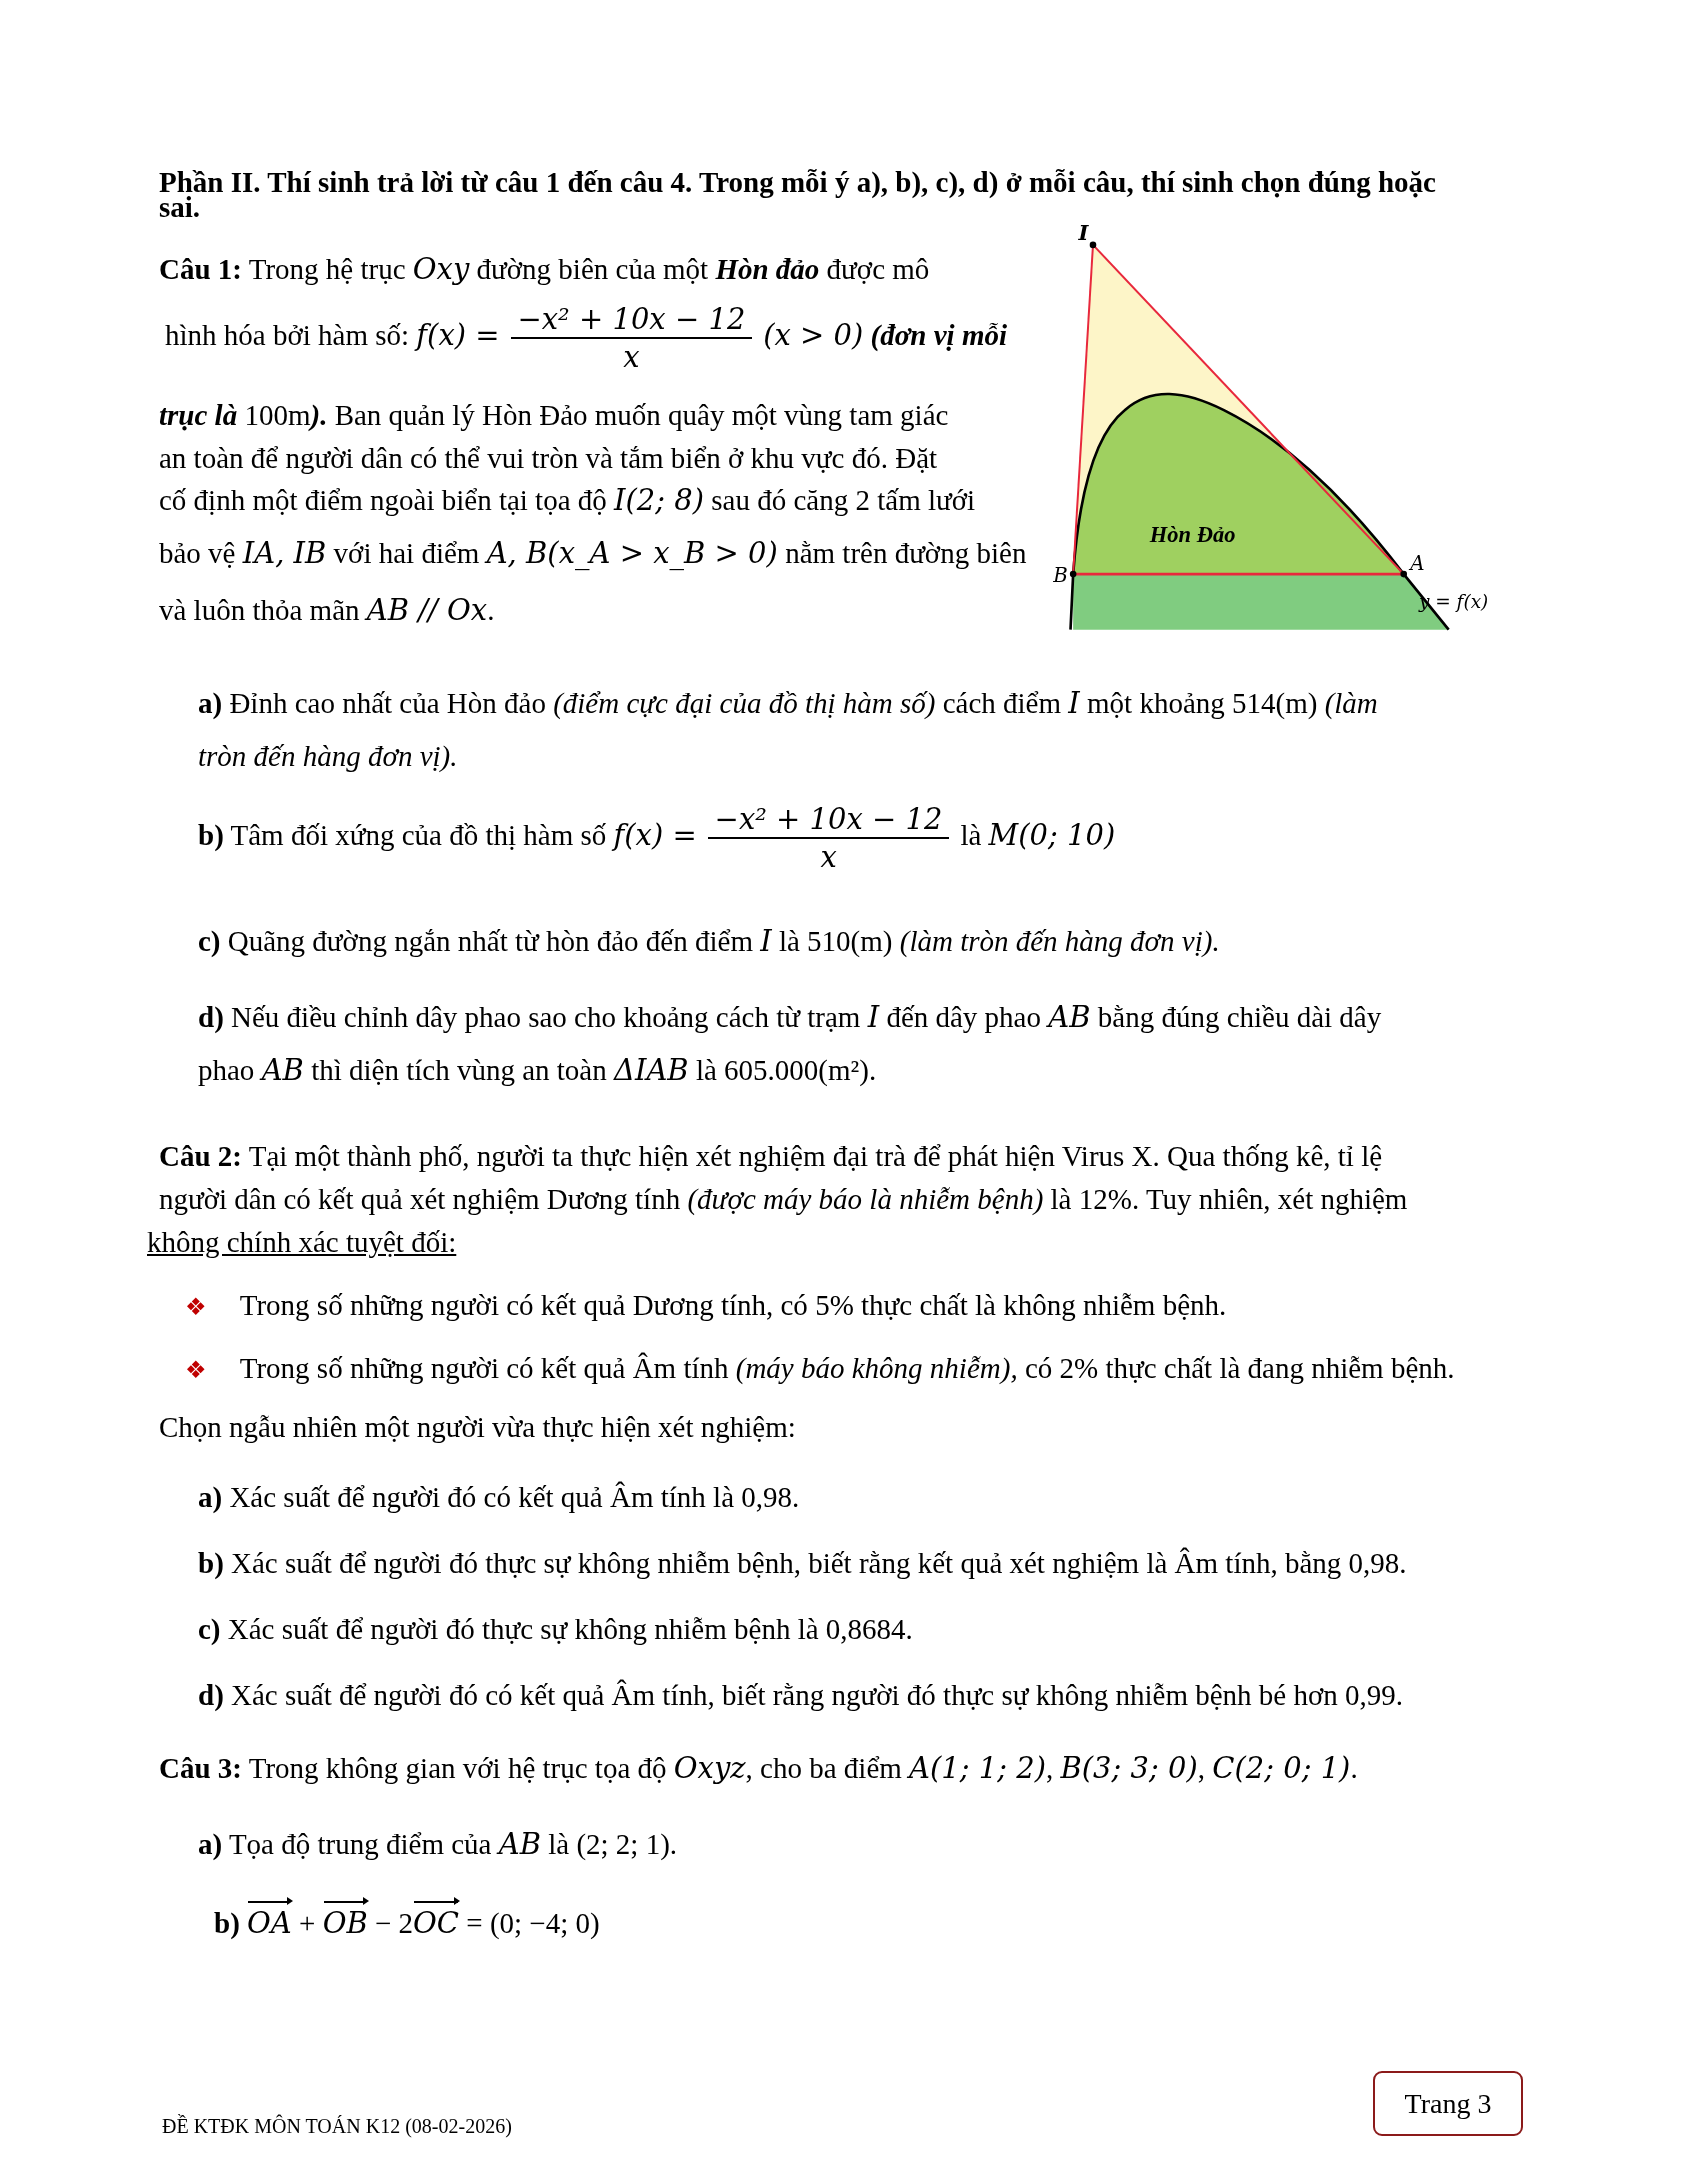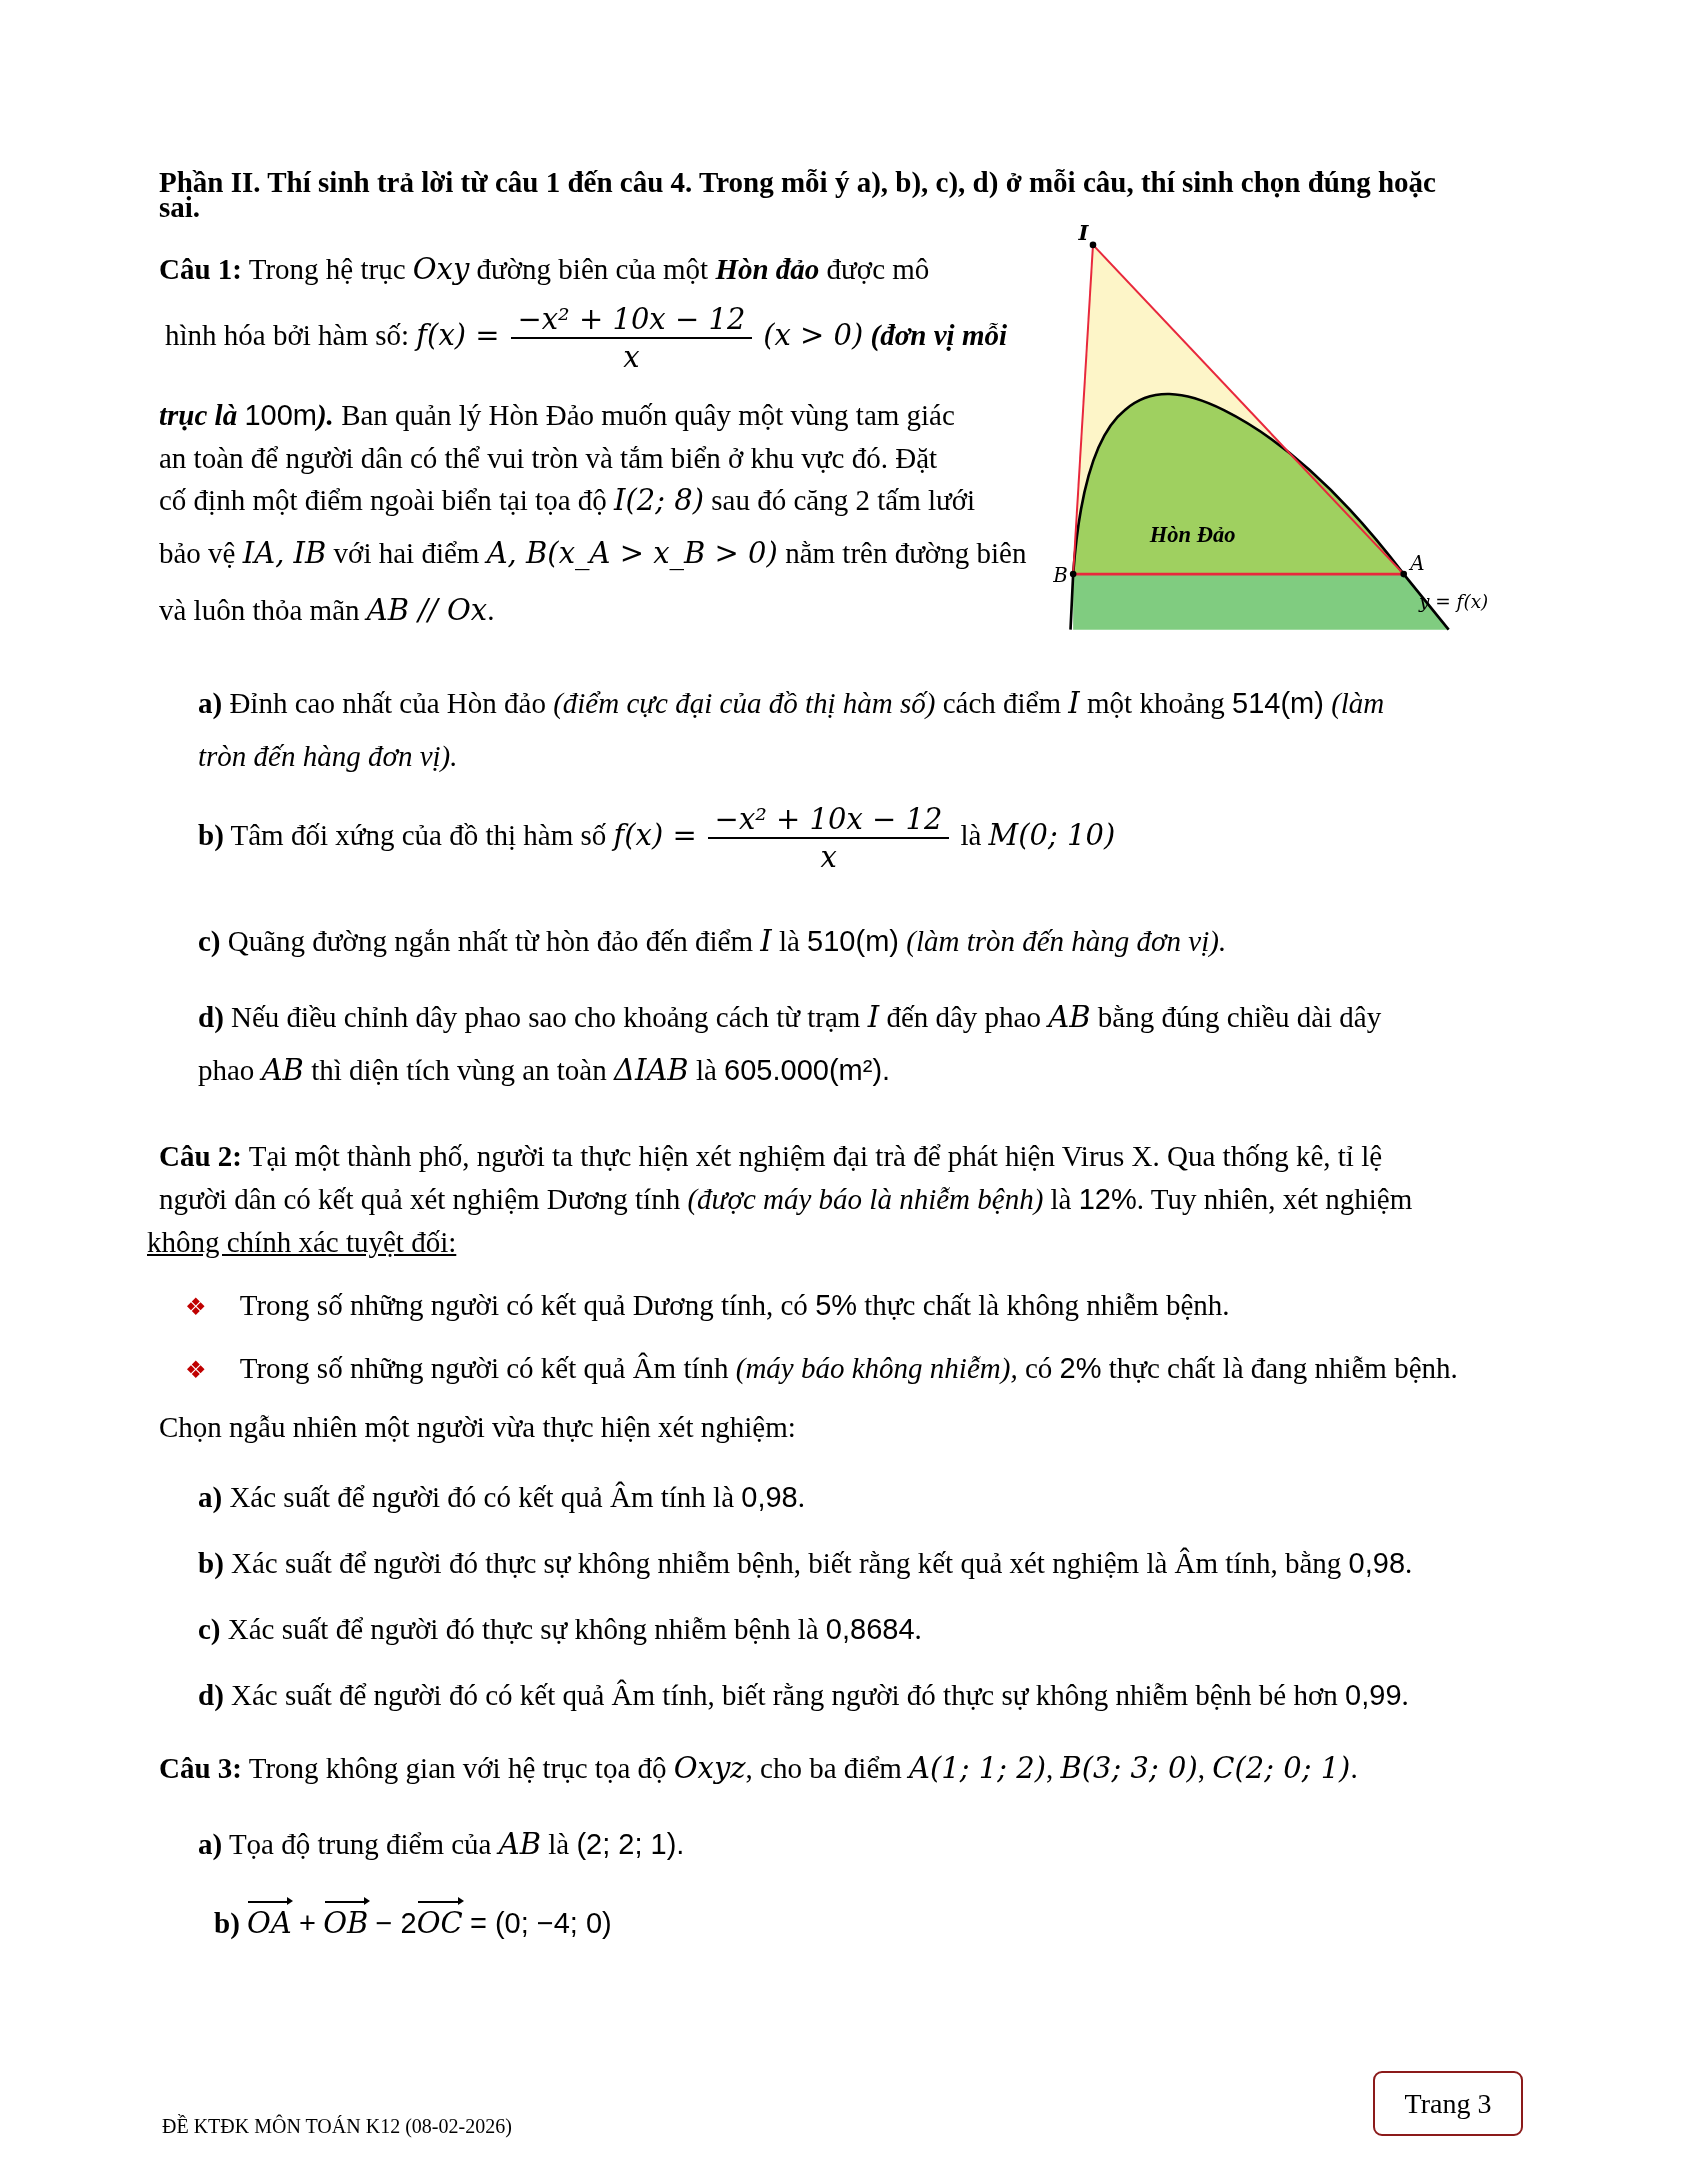--- a/index.html
+++ b/index.html
@@ -3,21 +3,21 @@
 <meta charset="utf-8">
 <style>
   html, body { margin:0; padding:0; background:#fff; }
   body { width:1687px; height:2183px; position:relative; overflow:hidden;
          font-family:"Liberation Serif", "DejaVu Serif", serif; color:#000; font-size:29px; line-height:1.25; }
   .abs { position:absolute; }
   .bold { font-weight:bold; }
   .it { font-style:italic; }
   .bi { font-weight:bold; font-style:italic; }
   .math { font-family:"DejaVu Serif", "Liberation Serif", serif; font-style:italic; }
-  .mathn { font-family:Liberation Sans, sans-serif; font-style:normal; }
+  .mathn { font-family:Liberation Serif, serif; font-style:normal; }
   .frac { display:inline-block; vertical-align:middle; text-align:center; margin:0 4px; }
   .frac .num { display:block; padding:0 6.6px; border-bottom:2px solid #000; }
   .frac .den { display:block; padding:0 6.6px; }
   .line { white-space:nowrap; }
   .bullet { color:#c00000; font-size:24px; margin-right:26.5px; }
   .vec { display:inline-block; position:relative; }
   .vec::before { content:""; position:absolute; left:1.3px; right:1.3px; top:-4px; border-top:2px solid #000; }
   .vec::after { content:""; position:absolute; right:-1.3px; top:-8px; width:0; height:0;
                 border-left:6.6px solid #000; border-top:4px solid transparent; border-bottom:4px solid transparent; }
   .page-box { border:2.6px solid #8b1a1a; border-radius:9px; width:146px; height:61px;

